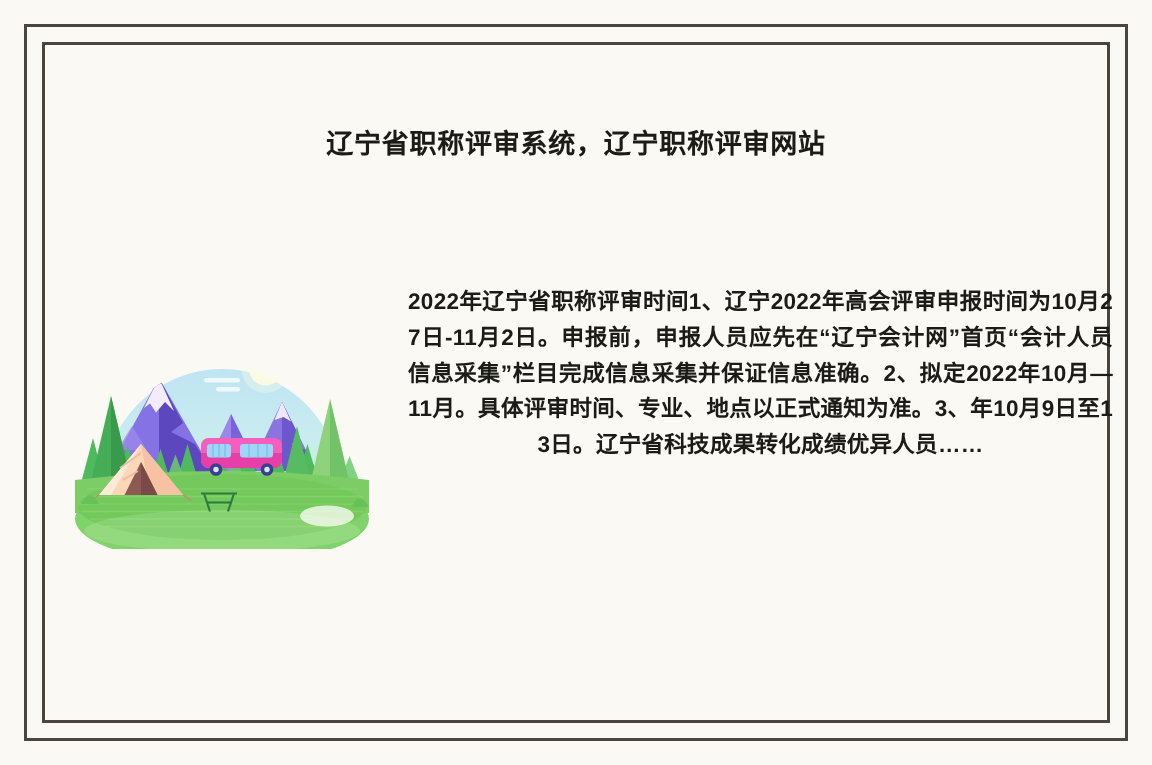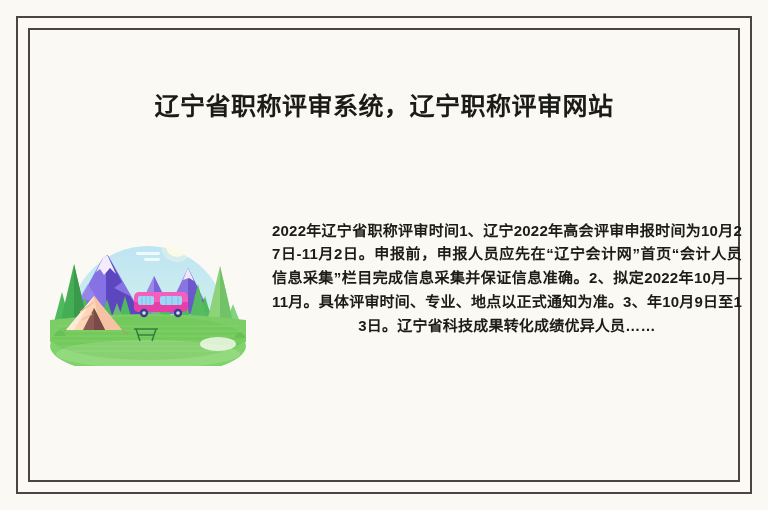--- a/index.html
+++ b/index.html
@@ -45,36 +45,36 @@
     pointer-events: none;
   }
 
   
   .title {
     position: absolute;
     left: 28px;
     right: 28px;
     top: 72px;
     text-align: center;
-    font-size: 25px;
+    font-size: 18px;
     font-weight: bold;
     color: #1b1b18;
     letter-spacing: 0.5px;
     line-height: 1.4;
     white-space: nowrap;
   }
 
   
   .content {
     position: absolute;
     left: 28px;
     right: 28px;
     top: 190px;
     display: flex;
-    align-items: center;
+    align-items: flex-start;
     justify-content: center;
   }
 
   .illus-wrap {
     width: 200px;
     height: 170px;
     flex: 0 0 200px;
     margin-left: 22px;
     margin-top: 6px;
   }

